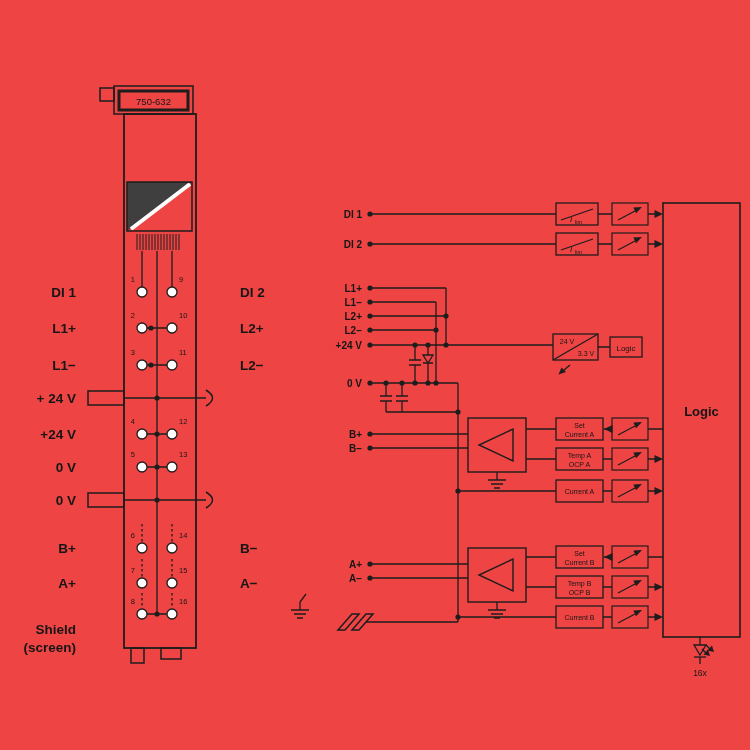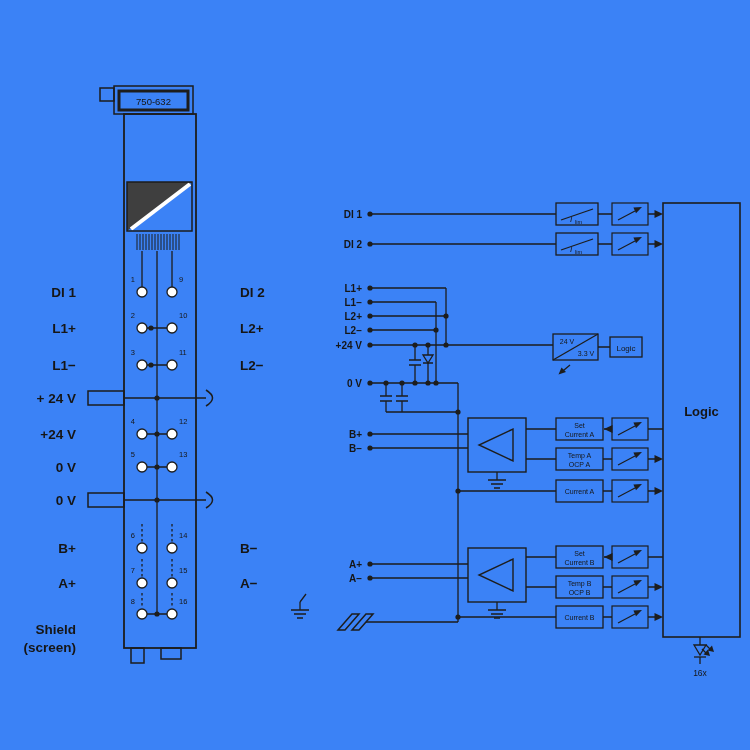--- a/index.html
+++ b/index.html
@@ -1,16 +1,16 @@
 <!DOCTYPE html>
 <html><head>
 <meta charset="utf-8">
 <style>
   html,body{margin:0;padding:0;background:#fff;}
-  .stage{width:750px;height:750px;background:#3b82f6;position:relative;font-family:"Liberation Sans",sans-serif;}
+  .stage{width:750px;height:750px;background:#ef4444;position:relative;font-family:"Liberation Sans",sans-serif;}
   svg{display:block;}
   text{fill:#161616;}
   .mlabel{font:700 13.5px "Liberation Sans",sans-serif;}
   .tnum{font:400 7.5px "Liberation Sans",sans-serif;}
   .slabel{font:700 10px "Liberation Sans",sans-serif;}
   .bx7{font:400 7px "Liberation Sans",sans-serif;}
   .bx8{font:400 8px "Liberation Sans",sans-serif;}
   .bx9{font:400 9.5px "Liberation Sans",sans-serif;}
   .logicbig{font:700 13px "Liberation Sans",sans-serif;}
   .ilim{font:italic 400 8px "Liberation Sans",sans-serif;}

